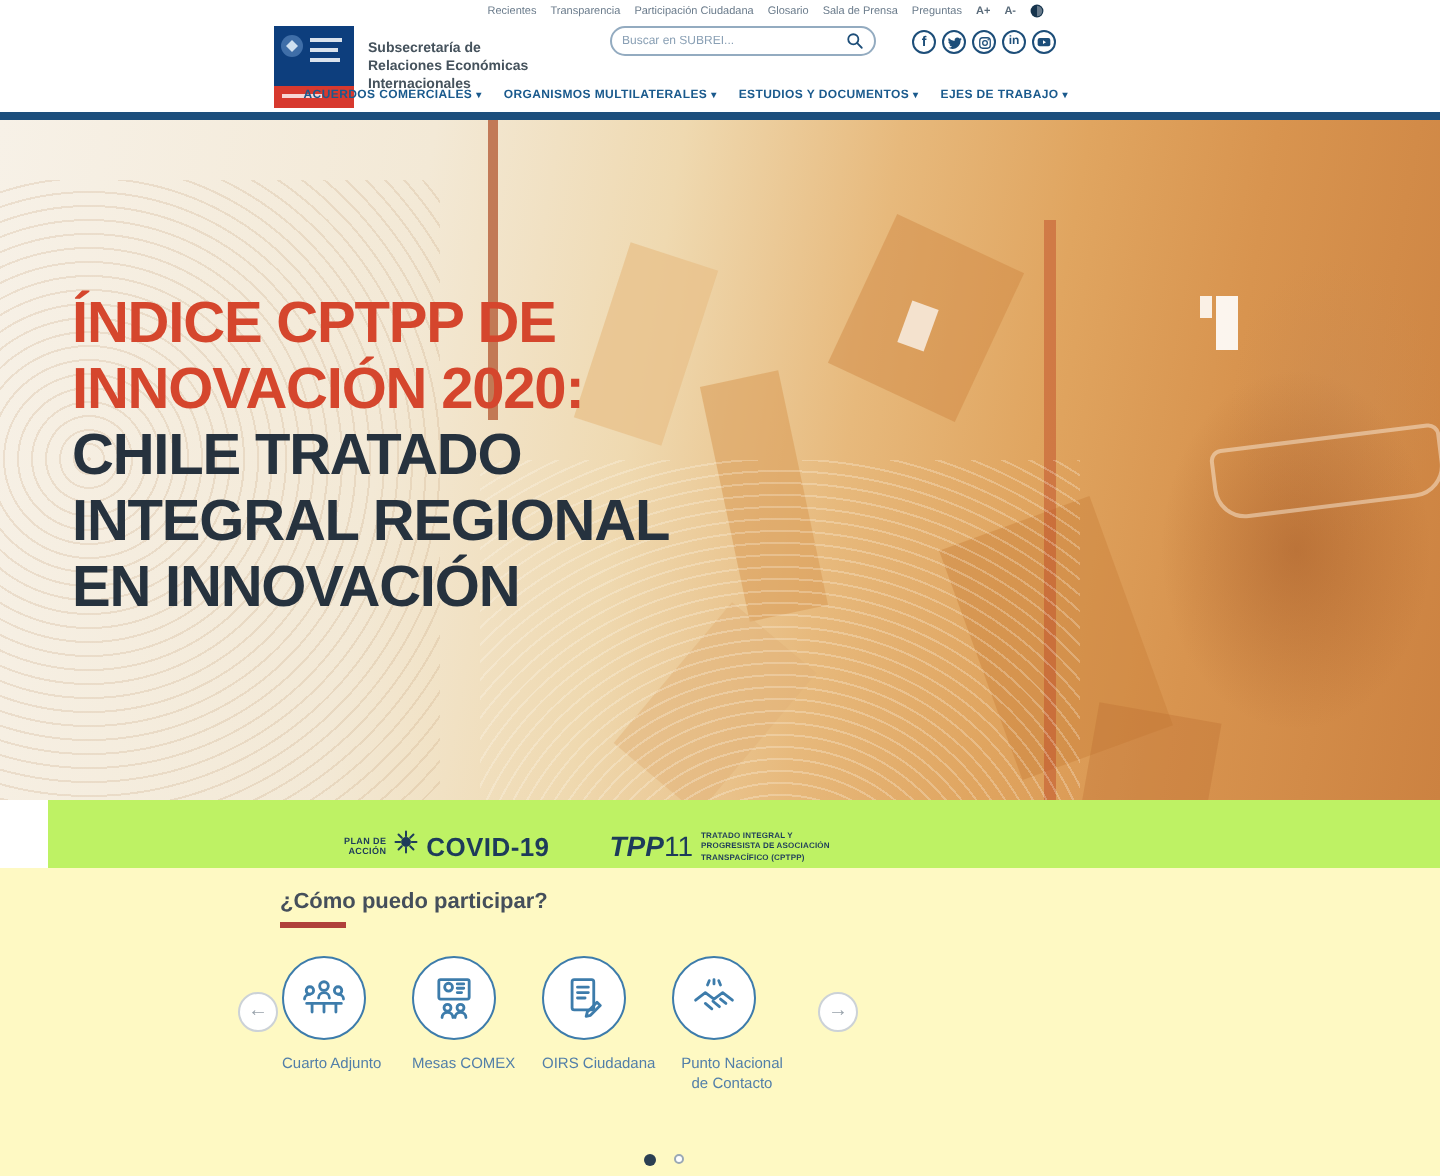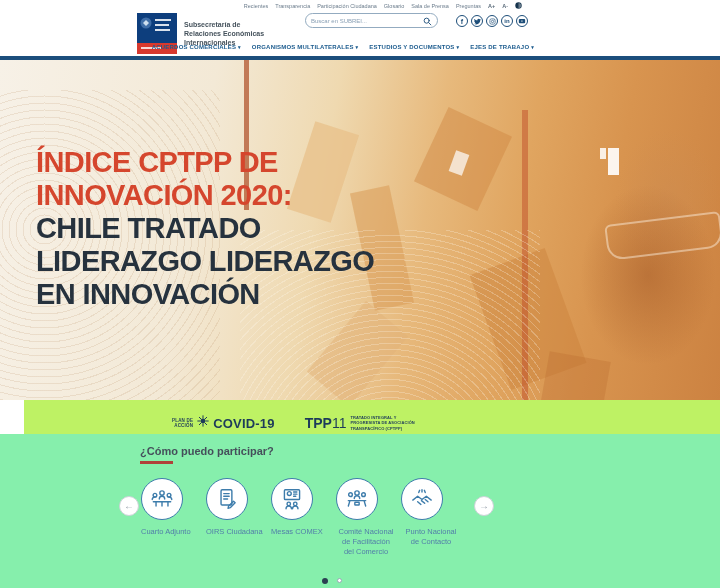--- a/index.html
+++ b/index.html
@@ -75,25 +75,25 @@
   .strip{position:absolute;top:400px;left:0;width:720px;height:46px;background:#bef264;margin-left:24px;}
   .strip-inner{margin-left:148px;height:100%;display:flex;align-items:center;gap:30px;color:#1d3b5a;}
   .covid{display:flex;align-items:center;gap:3px;cursor:pointer;}
   .plan{font-size:4.5px;font-weight:800;text-align:right;line-height:1.2;letter-spacing:.2px;}
   .covid-label{font-size:13px;font-weight:800;letter-spacing:.2px;}
   .depa{display:flex;align-items:center;gap:5px;cursor:pointer;}
   .depa-letters{font-size:15px;font-weight:500;letter-spacing:2.5px;}
   .depa-desc{font-size:4.5px;font-weight:800;line-height:1.3;letter-spacing:.2px;}
   .tpp{display:flex;align-items:center;gap:4px;cursor:pointer;}
   .tpp-main{font-size:14px;}
-  .tpp-main b{font-weight:800;}
+  .tpp-main b{font-weight:800;font-style:italic;}
   .tpp-main span{font-weight:400;}
   .tpp-desc{font-size:4px;line-height:1.3;font-weight:600;letter-spacing:.1px;}
   
-  .participate{position:absolute;top:434px;left:0;width:720px;height:154px;background:#86efac;}
+  .participate{position:absolute;top:434px;left:0;width:720px;height:154px;background:#fef9c3;}
   .p-heading{position:absolute;left:140px;top:11px;font-size:11px;font-weight:600;color:#454f5b;}
   .p-underline{position:absolute;left:140px;top:27px;width:33px;height:3px;background:#b0413a;}
   .carousel{position:absolute;left:119px;top:44px;display:flex;align-items:flex-start;}
   .nav-btn{
     width:20px;height:20px;border:1px solid #ccd2d7;border-radius:50%;box-sizing:border-box;
     color:#98a2ab;font-size:10px;line-height:17px;text-align:center;cursor:pointer;background:#fff;flex:none;
     margin-top:18px;
   }
   .prev{margin-right:2px;}
   .next{margin-left:8px;}
@@ -216,21 +216,21 @@
   <div class="decor stripe1"></div>
   <div class="decor stripe2"></div>
   <div class="decor rings2"></div>
   <div class="decor w1"></div>
   <div class="decor w2"></div>
   <div class="decor glasses"></div>
   <div class="hero-title">
     <div class="t-red">ÍNDICE CPTPP DE</div>
     <div class="t-red">INNOVACIÓN 2020:</div>
     <div class="t-dark">CHILE TRATADO</div>
-    <div class="t-dark">LIDERAZGO LIDERAZGO</div>
+    <div class="t-dark">INTEGRAL REGIONAL</div>
     <div class="t-dark">EN INNOVACIÓN</div>
   </div>
 </div>
 
 <div class="strip">
   <div class="strip-inner">
     <div class="covid">
       <div class="plan">
         <div>PLAN DE</div>
         <div>ACCIÓN</div>
@@ -273,56 +273,43 @@
           <path d="M3 12.5c0-1.2 1-2.2 2.5-2.2M21 12.5c0-1.2-1-2.2-2.5-2.2"></path>
           <path d="M4 14.5h16M6.5 14.5v4M17.5 14.5v4M12 14.5v4"></path>
         </svg>
       </div>
       <div class="p-label">Cuarto Adjunto</div>
     </div>
 
     <div class="p-item">
       <div class="p-circle">
         <svg class="picto" width="26" height="26" viewBox="0 0 24 24">
-          <rect x="6.5" y="3.5" width="10" height="14" rx="1"></rect>
-          <path d="M9 7h5M9 9.5h5M9 12h3.5"></path>
-          <path d="M13.5 18.5l4.5-4.5 1.5 1.5-4.5 4.5-2 .5z"></path>
-        </svg>
-      </div>
-      <div class="p-label">OIRS Ciudadana</div>
-    </div>
-
-    <div class="p-item">
-      <div class="p-circle">
-        <svg class="picto" width="26" height="26" viewBox="0 0 24 24">
           <rect x="5" y="3.5" width="14" height="9" rx=".8"></rect>
           <circle cx="9.5" cy="7" r="1.8"></circle>
             <path d="M13.5 5.5h3M13.5 7.5h3M13.5 9.5h2"></path>
           <circle cx="9" cy="16.5" r="1.6"></circle>
             <circle cx="15" cy="16.5" r="1.6"></circle>
           <path d="M6.5 21c0-1.4 1.1-2.4 2.5-2.4s2.5 1 2.5 2.4M12.5 21c0-1.4 1.1-2.4 2.5-2.4s2.5 1 2.5 2.4"></path>
         </svg>
       </div>
       <div class="p-label">Mesas COMEX</div>
     </div>
 
-
     <div class="p-item">
       <div class="p-circle">
         <svg class="picto" width="26" height="26" viewBox="0 0 24 24">
-          <circle cx="6" cy="8" r="1.7"></circle>
-            <circle cx="12" cy="6.5" r="2"></circle>
-            <circle cx="18" cy="8" r="1.7"></circle>
-          <path d="M9.5 11.5c0-1.3 1.1-2.4 2.5-2.4s2.5 1.1 2.5 2.4"></path>
-          <path d="M4 13.5h16M5.5 13.5l-1.5 5M18.5 13.5l1.5 5"></path>
-          <rect x="10" y="15" width="4" height="2.6" rx=".4"></rect>
-        </svg>
-      </div>
-      <div class="p-label">Comité Nacional de Facilitación del Comercio</div>
-    </div>
+          <rect x="6.5" y="3.5" width="10" height="14" rx="1"></rect>
+          <path d="M9 7h5M9 9.5h5M9 12h3.5"></path>
+          <path d="M13.5 18.5l4.5-4.5 1.5 1.5-4.5 4.5-2 .5z"></path>
+        </svg>
+      </div>
+      <div class="p-label">OIRS Ciudadana</div>
+    </div>
+
+
 
     <div class="p-item">
       <div class="p-circle">
         <svg class="picto" width="26" height="26" viewBox="0 0 24 24">
           <path d="M3.5 13l4.5-3.5 4 3 4-3 4.5 3.5"></path>
           <path d="M8 14.5l3 2.5M11.5 13.5l3 2.5M15 12.5l2.5 2"></path>
           <path d="M9 6l.8-2M12 5.5v-2M15 6l-.8-2"></path>
         </svg>
       </div>
       <div class="p-label">Punto Nacional de Contacto</div>

